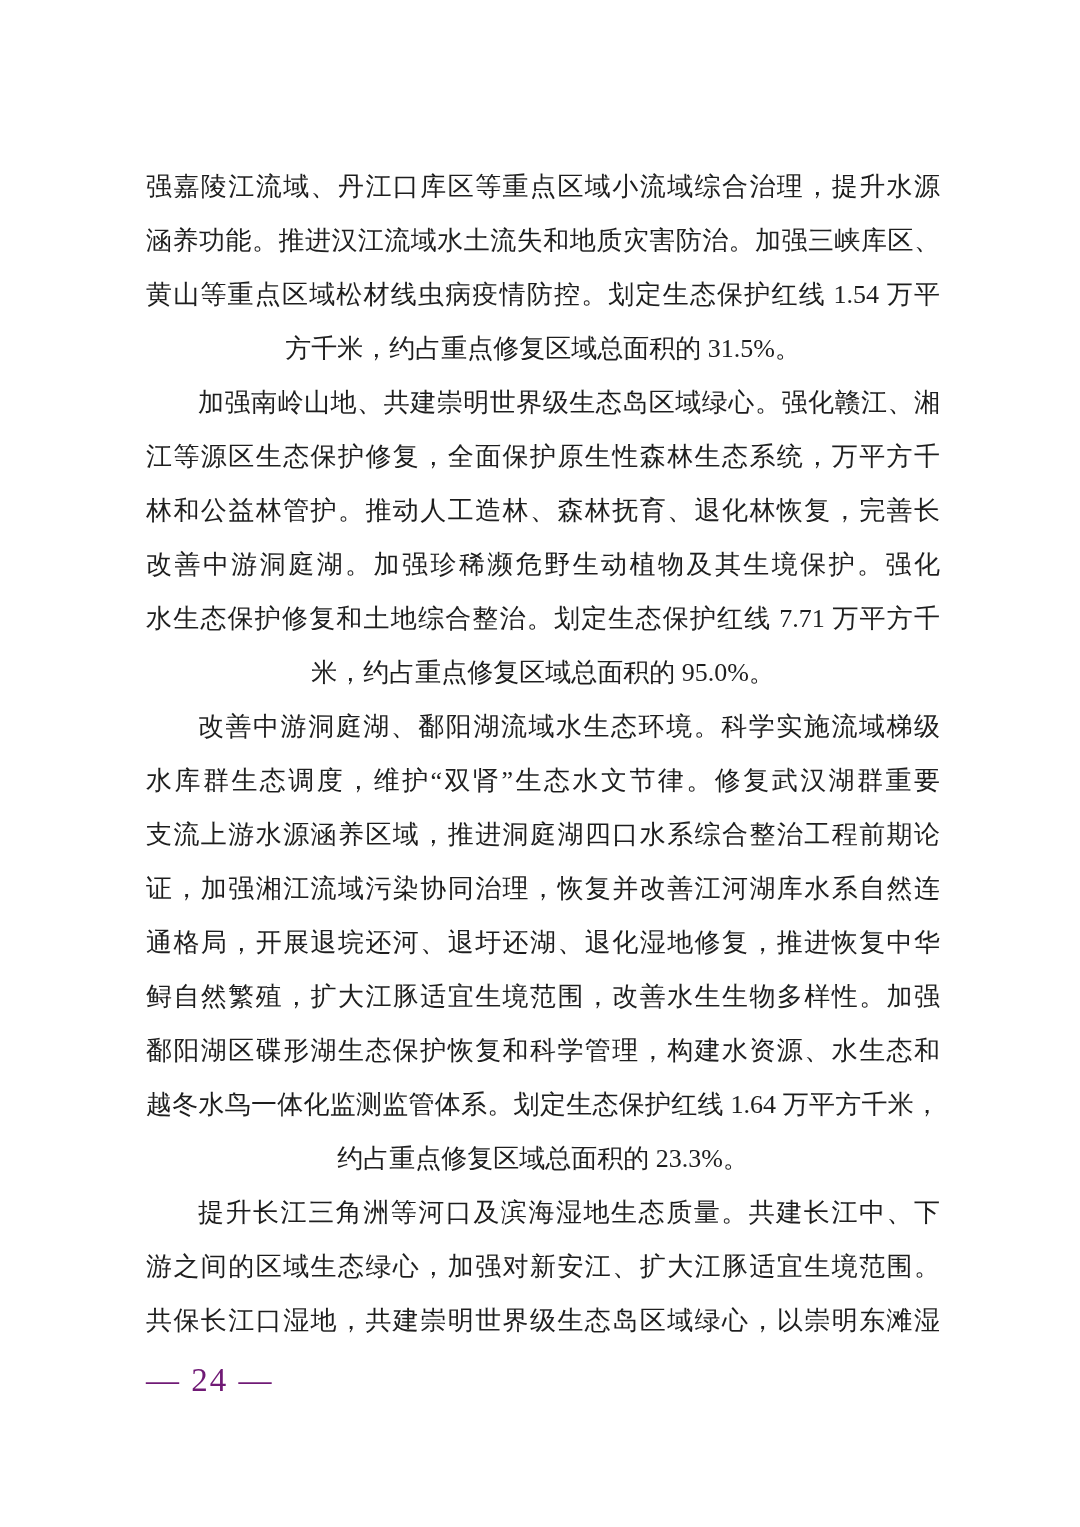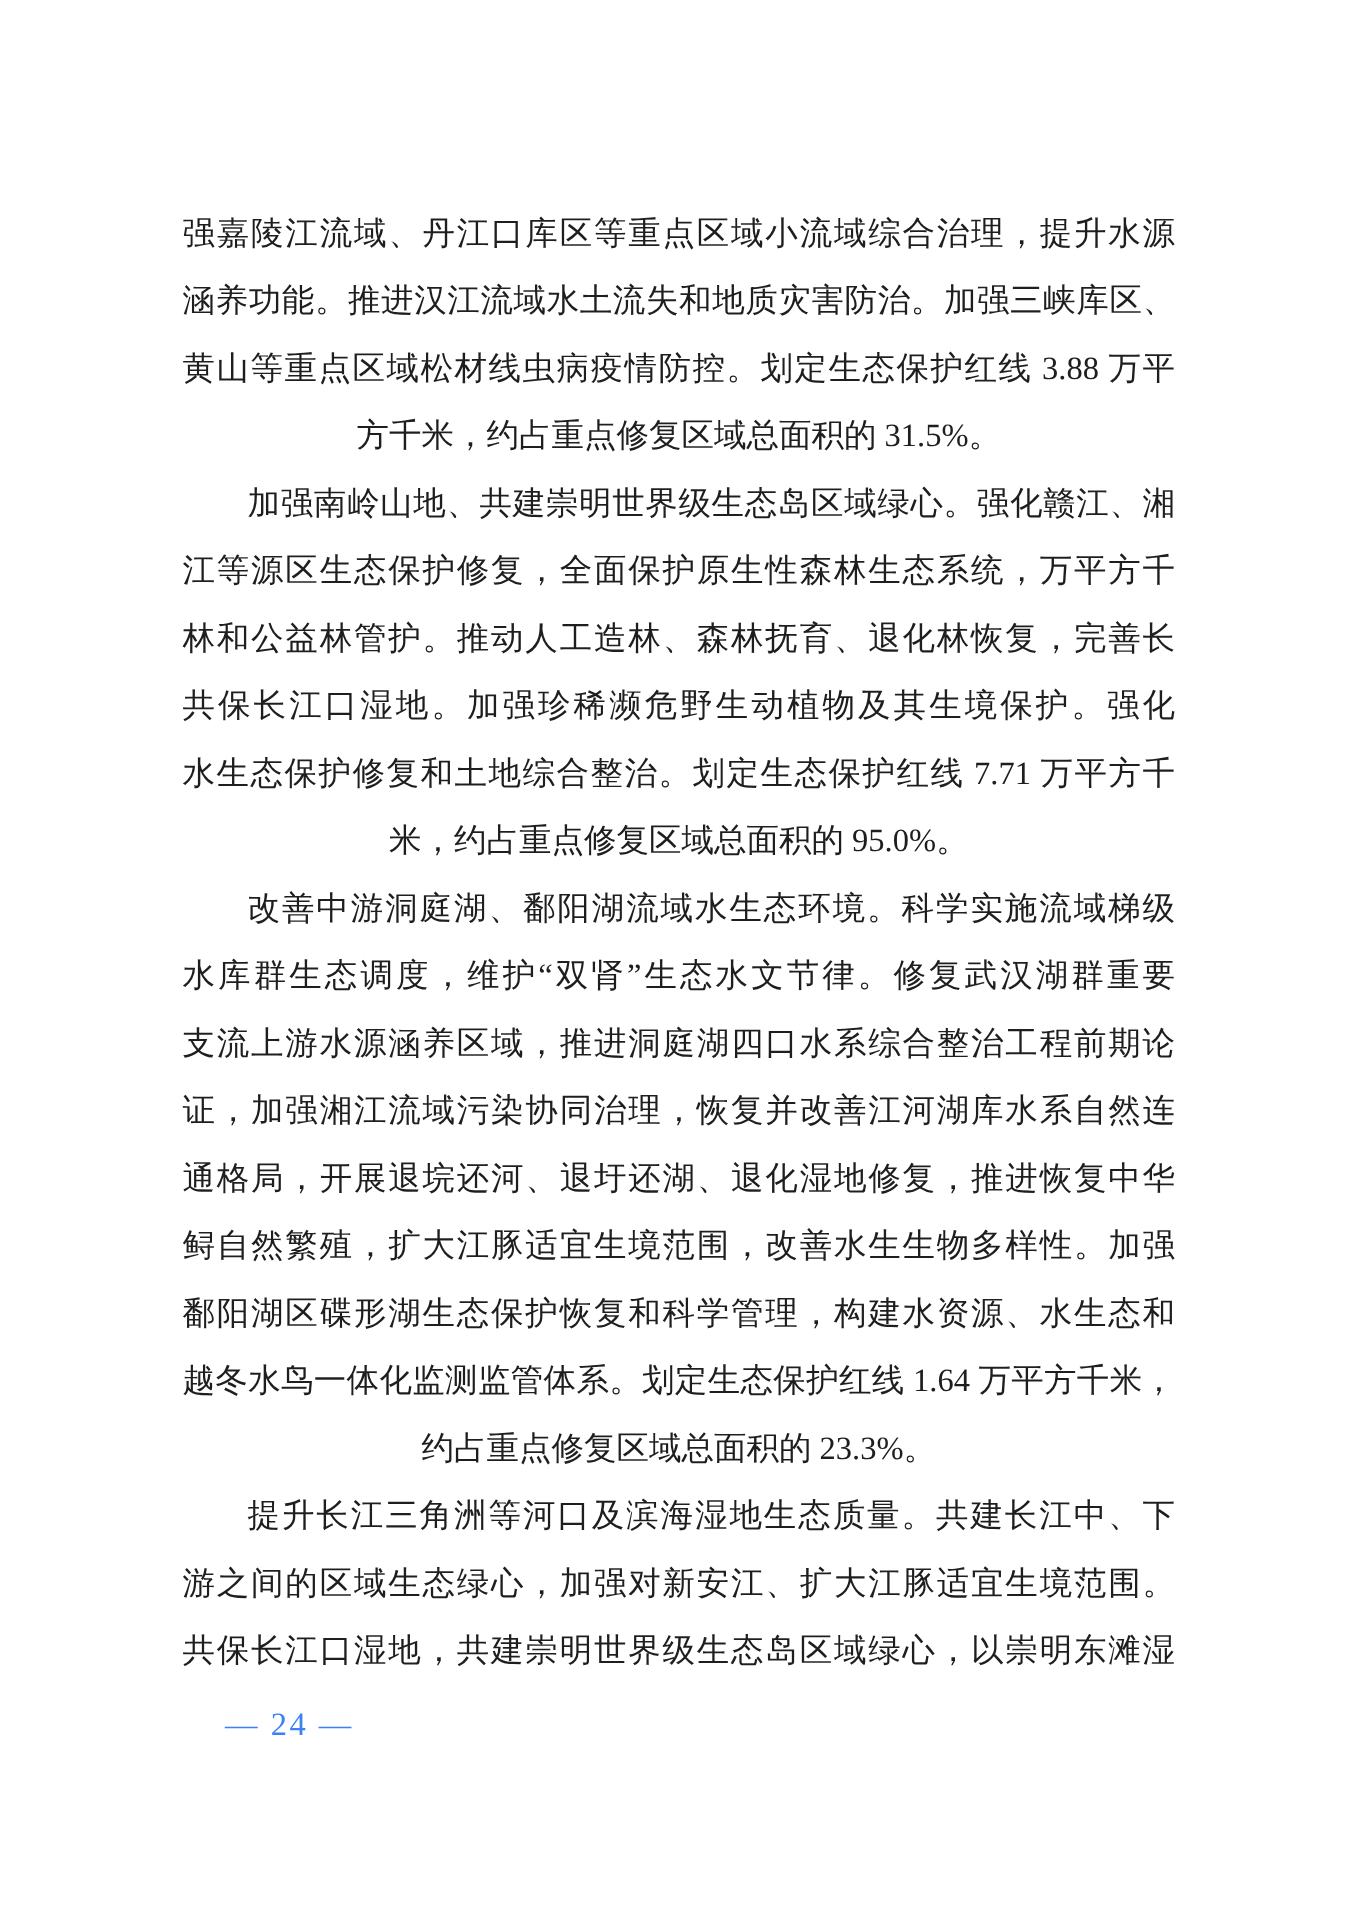--- a/index.html
+++ b/index.html
@@ -34,40 +34,39 @@
     text-align: justify;
     text-align-last: justify;
   }
   .line.indent {
     text-indent: 52px;
   }
   .page-footer {
     position: absolute;
     left: 146px;
     top: 1362px;
-    font-size: 26px;
+    font-size: 33px;
     line-height: 36px;
-    color: #3b82f6;
+    color: #701a75;
     letter-spacing: 2px;
-    margin-left: 34px;
   }
 </style>
 </head>
 <body>
 
 <div class="page">
   <main class="body-text">
       <div class="line just">强嘉陵江流域、丹江口库区等重点区域小流域综合治理，提升水源</div>
       <div class="line just">涵养功能。推进汉江流域水土流失和地质灾害防治。加强三峡库区、</div>
-      <div class="line just">黄山等重点区域松材线虫病疫情防控。划定生态保护红线 3.88 万平</div>
+      <div class="line just">黄山等重点区域松材线虫病疫情防控。划定生态保护红线 1.54 万平</div>
       <div class="line">方千米，约占重点修复区域总面积的 31.5%。</div>
       <div class="line indent just">加强南岭山地、共建崇明世界级生态岛区域绿心。强化赣江、湘</div>
       <div class="line just">江等源区生态保护修复，全面保护原生性森林生态系统，万平方千</div>
       <div class="line just">林和公益林管护。推动人工造林、森林抚育、退化林恢复，完善长</div>
-      <div class="line just">共保长江口湿地。加强珍稀濒危野生动植物及其生境保护。强化</div>
+      <div class="line just">改善中游洞庭湖。加强珍稀濒危野生动植物及其生境保护。强化</div>
       <div class="line just">水生态保护修复和土地综合整治。划定生态保护红线 7.71 万平方千</div>
       <div class="line">米，约占重点修复区域总面积的 95.0%。</div>
       <div class="line indent just">改善中游洞庭湖、鄱阳湖流域水生态环境。科学实施流域梯级</div>
       <div class="line just">水库群生态调度，维护“双肾”生态水文节律。修复武汉湖群重要</div>
       <div class="line just">支流上游水源涵养区域，推进洞庭湖四口水系综合整治工程前期论</div>
       <div class="line just">证，加强湘江流域污染协同治理，恢复并改善江河湖库水系自然连</div>
       <div class="line just">通格局，开展退垸还河、退圩还湖、退化湿地修复，推进恢复中华</div>
       <div class="line just">鲟自然繁殖，扩大江豚适宜生境范围，改善水生生物多样性。加强</div>
       <div class="line just">鄱阳湖区碟形湖生态保护恢复和科学管理，构建水资源、水生态和</div>
       <div class="line just">越冬水鸟一体化监测监管体系。划定生态保护红线 1.64 万平方千米，</div>

